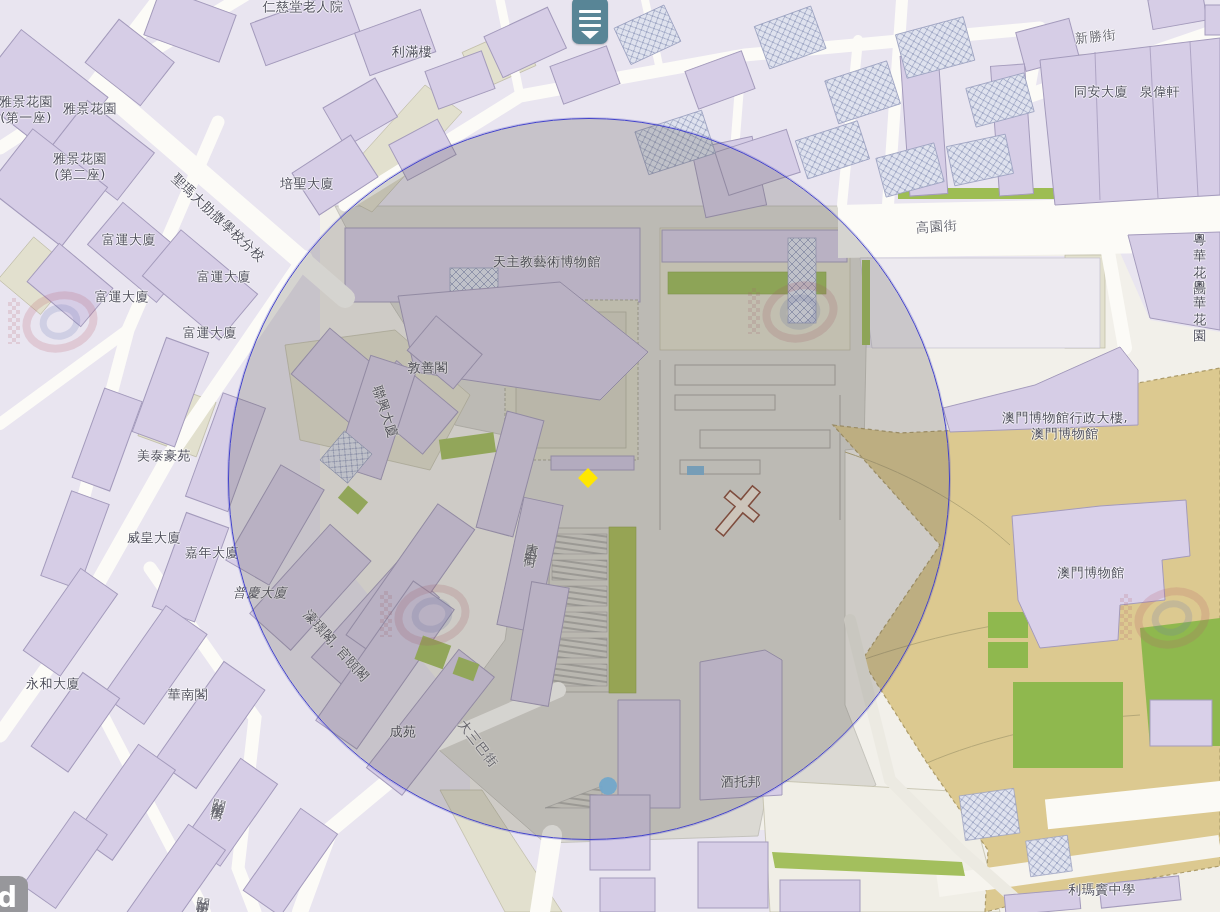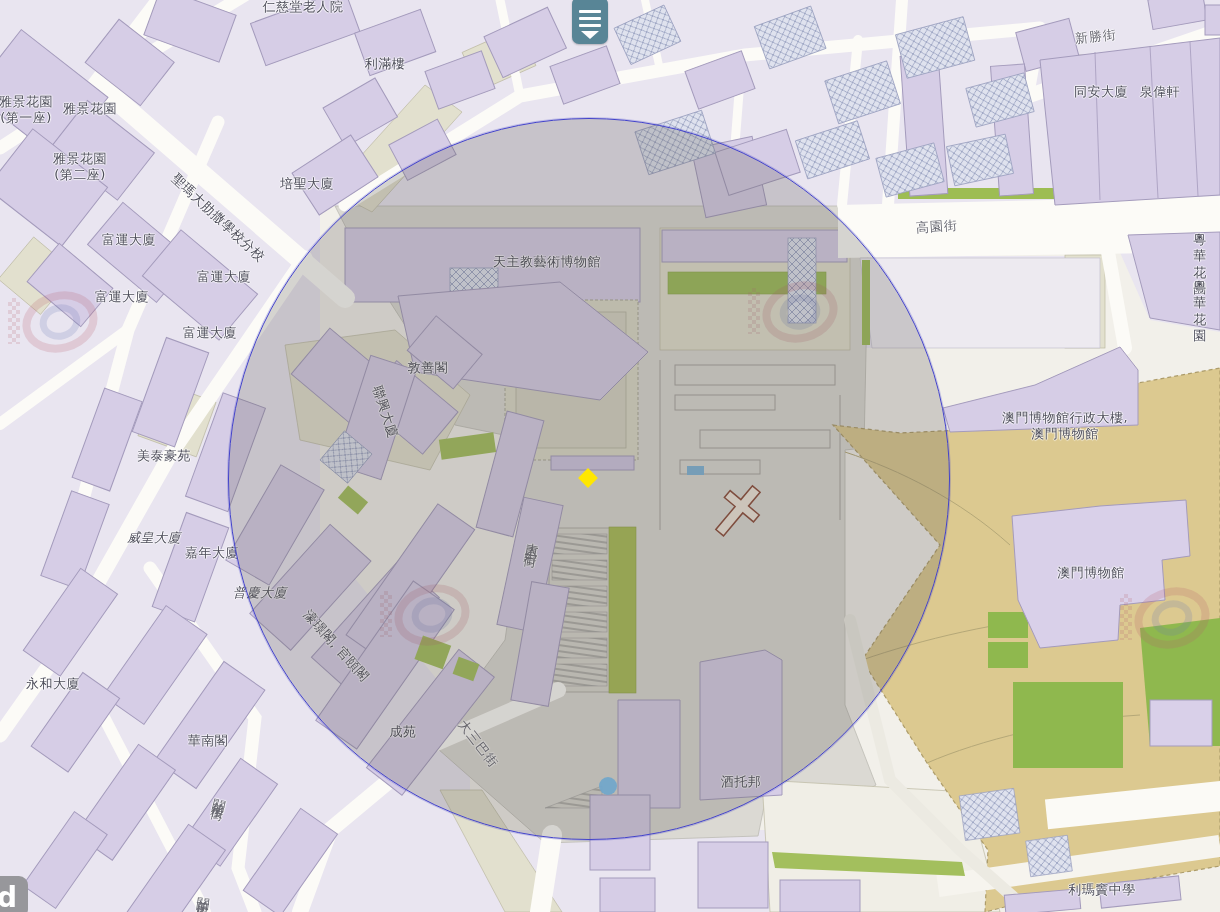--- a/index.html
+++ b/index.html
@@ -279,31 +279,31 @@
       <span class="map-label building" style="left: 90px; top: 109px; transform: translate(-50%, -50%) rotate(0deg);">雅景花園</span>
       <span class="map-label building" style="left: 80px; top: 167px; transform: translate(-50%, -50%) rotate(0deg);">雅景花園
 (第二座)</span>
       <span class="map-label building" style="left: 129px; top: 240px; transform: translate(-50%, -50%) rotate(0deg);">富運大廈</span>
       <span class="map-label building" style="left: 224px; top: 277px; transform: translate(-50%, -50%) rotate(0deg);">富運大廈</span>
       <span class="map-label building" style="left: 122px; top: 297px; transform: translate(-50%, -50%) rotate(0deg);">富運大廈</span>
       <span class="map-label building" style="left: 210px; top: 333px; transform: translate(-50%, -50%) rotate(0deg);">富運大廈</span>
       <span class="map-label building" style="left: 218px; top: 218px; transform: translate(-50%, -50%) rotate(43deg);">聖瑪大肋撒學校分校</span>
       <span class="map-label building" style="left: 307px; top: 184px; transform: translate(-50%, -50%) rotate(0deg);">培聖大廈</span>
       <span class="map-label building" style="left: 303px; top: 7px; transform: translate(-50%, -50%) rotate(0deg);">仁慈堂老人院</span>
-      <span class="map-label building" style="left: 385px; top: 52px; transform: translate(-50%, -50%) rotate(0deg); margin-top: 12px;">利滿樓</span>
+      <span class="map-label building" style="left: 412px; top: 52px; transform: translate(-50%, -50%) rotate(0deg);">利滿樓</span>
       <span class="map-label building" style="left: 547px; top: 262px; transform: translate(-50%, -50%) rotate(0deg);">天主教藝術博物館</span>
       <span class="map-label building" style="left: 428px; top: 368px; transform: translate(-50%, -50%) rotate(0deg);">敦善閣</span>
       <span class="map-label building" style="left: 385px; top: 412px; transform: translate(-50%, -50%) rotate(72deg);">聯興大廈</span>
       <span class="map-label building" style="left: 164px; top: 456px; transform: translate(-50%, -50%) rotate(0deg);">美泰豪苑</span>
-      <span class="map-label building" style="left: 154px; top: 538px; transform: translate(-50%, -50%) rotate(0deg); font-style: italic;">威皇大廈</span>
+      <span class="map-label building" style="left: 154px; top: 538px; transform: translate(-50%, -50%) rotate(0deg);">威皇大廈</span>
       <span class="map-label building" style="left: 212px; top: 553px; transform: translate(-50%, -50%) rotate(0deg);">嘉年大廈</span>
       <span class="map-label building" style="left: 260px; top: 593px; transform: translate(-50%, -50%) rotate(0deg); font-style: italic;">普慶大廈</span>
       <span class="map-label building" style="left: 336px; top: 646px; transform: translate(-50%, -50%) rotate(48deg);">濠璟閣, 官頤閣</span>
       <span class="map-label building" style="left: 53px; top: 673px; transform: translate(-50%, -50%) rotate(0deg); margin-top: 11px;">永和大廈</span>
-      <span class="map-label building" style="left: 208px; top: 695px; transform: translate(-50%, -50%) rotate(0deg); margin-top: 46px;">華南閣</span>
+      <span class="map-label building" style="left: 188px; top: 695px; transform: translate(-50%, -50%) rotate(0deg);">華南閣</span>
       <span class="map-label building" style="left: 403px; top: 732px; transform: translate(-50%, -50%) rotate(0deg);">成苑</span>
       <span class="map-label building" style="left: 741px; top: 782px; transform: translate(-50%, -50%) rotate(0deg);">酒托邦</span>
       <span class="map-label building" style="left: 1101px; top: 92px; transform: translate(-50%, -50%) rotate(0deg);">同安大廈</span>
       <span class="map-label building" style="left: 1160px; top: 93px; transform: translate(-50%, -50%) rotate(0deg); font-family: Liberation Mono, monospace;">泉偉軒</span>
       <span class="map-label building" style="left: 1200px; top: 264px; transform: translate(-50%, -50%) rotate(0deg);">粵華花園</span>
       <span class="map-label building" style="left: 1200px; top: 311px; transform: translate(-50%, -50%) rotate(0deg);">粵華花園</span>
       <span class="map-label building" style="left: 1065px; top: 398px; transform: translate(-50%, -50%) rotate(0deg); margin-top: 28px;">澳門博物館行政大樓,
 澳門博物館</span>
       <span class="map-label building" style="left: 1091px; top: 573px; transform: translate(-50%, -50%) rotate(0deg);">澳門博物館</span>
       <span class="map-label building" style="left: 1102px; top: 890px; transform: translate(-50%, -50%) rotate(0deg);">利瑪竇中學</span>

